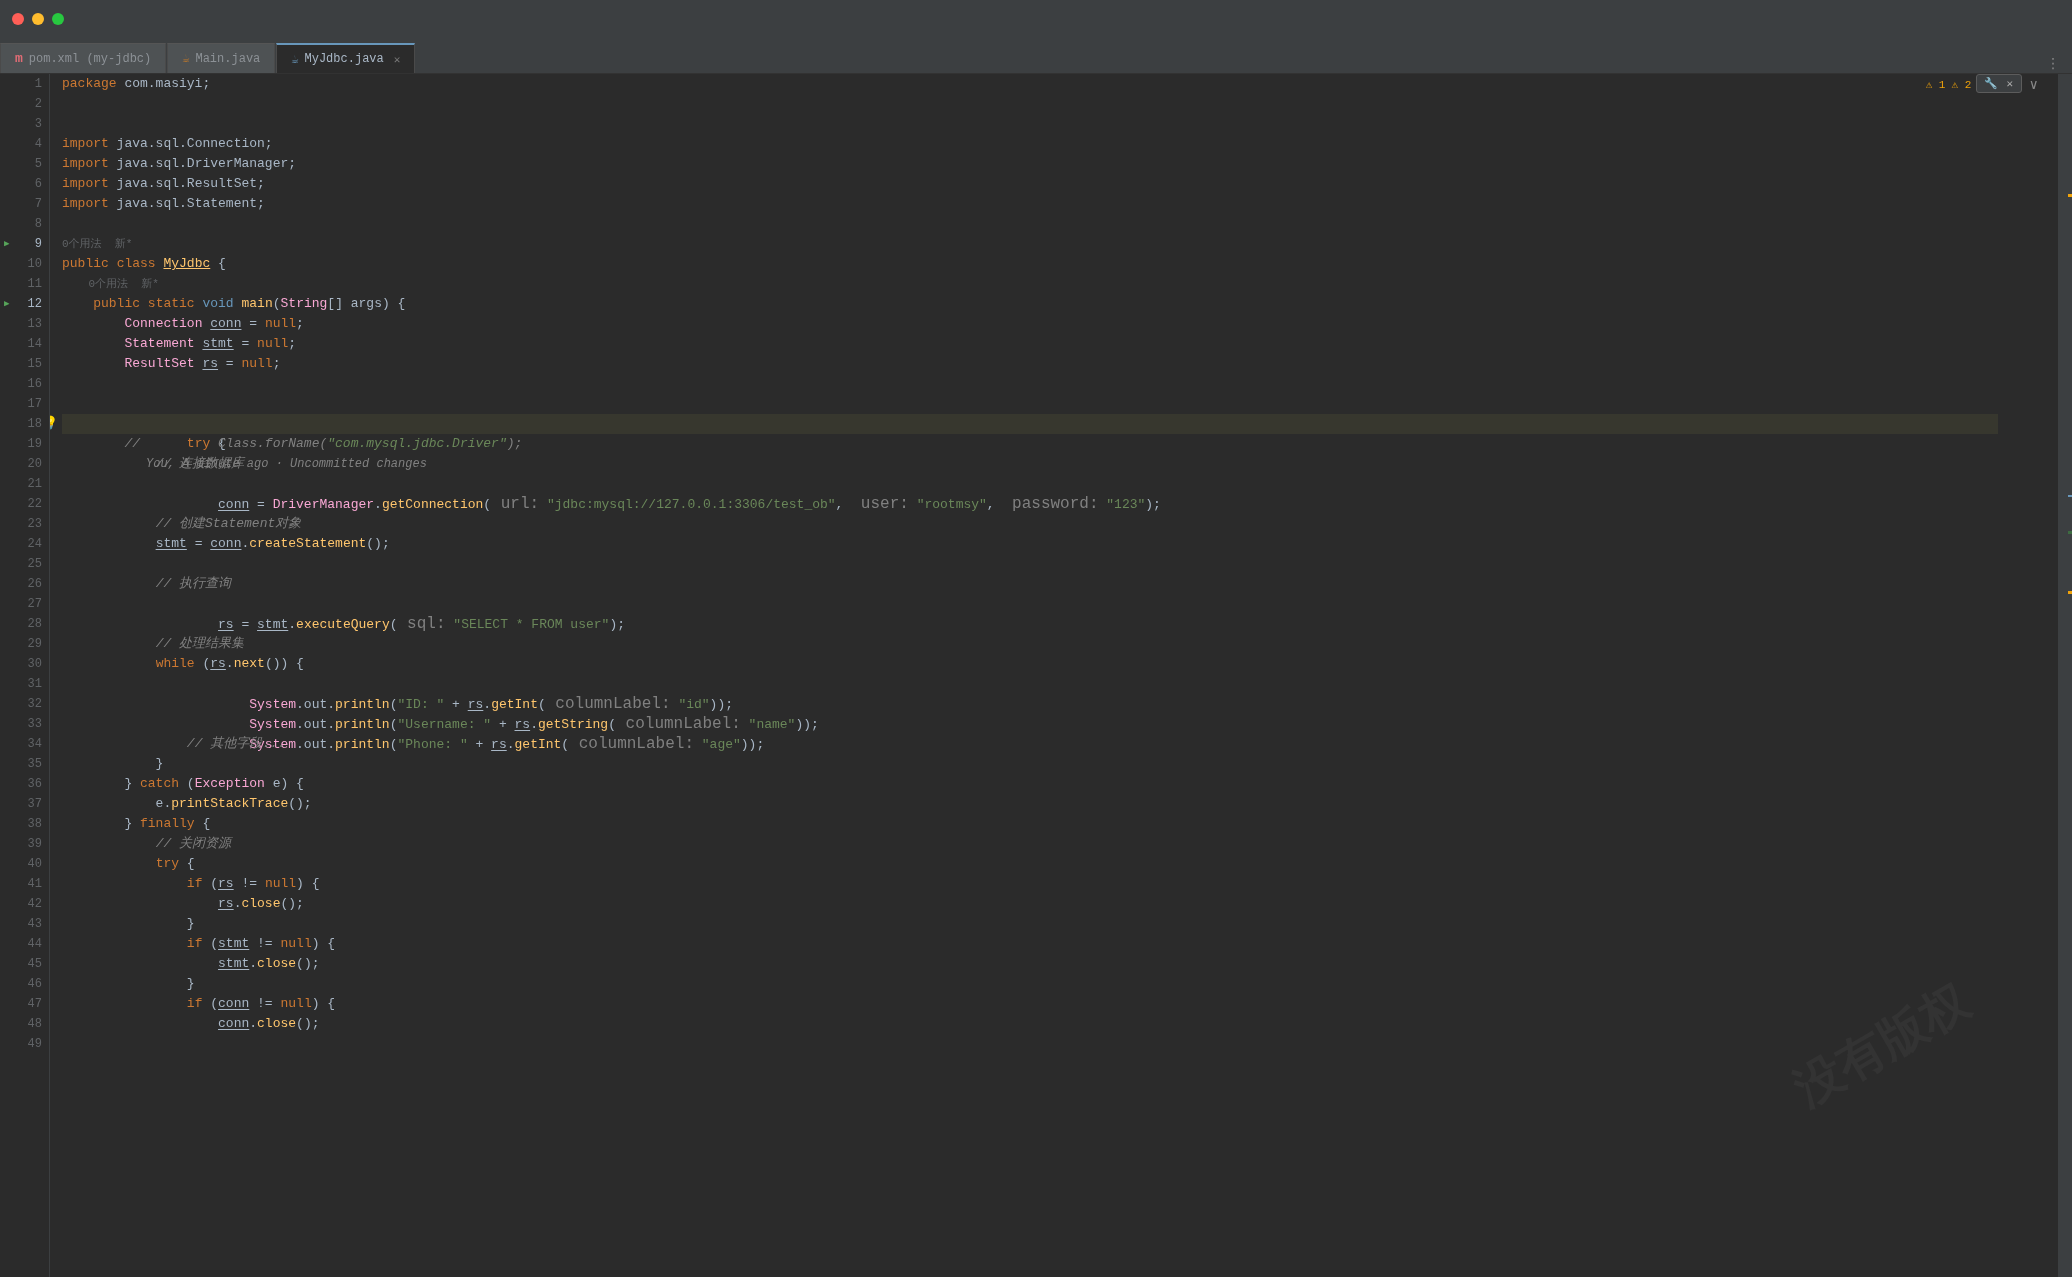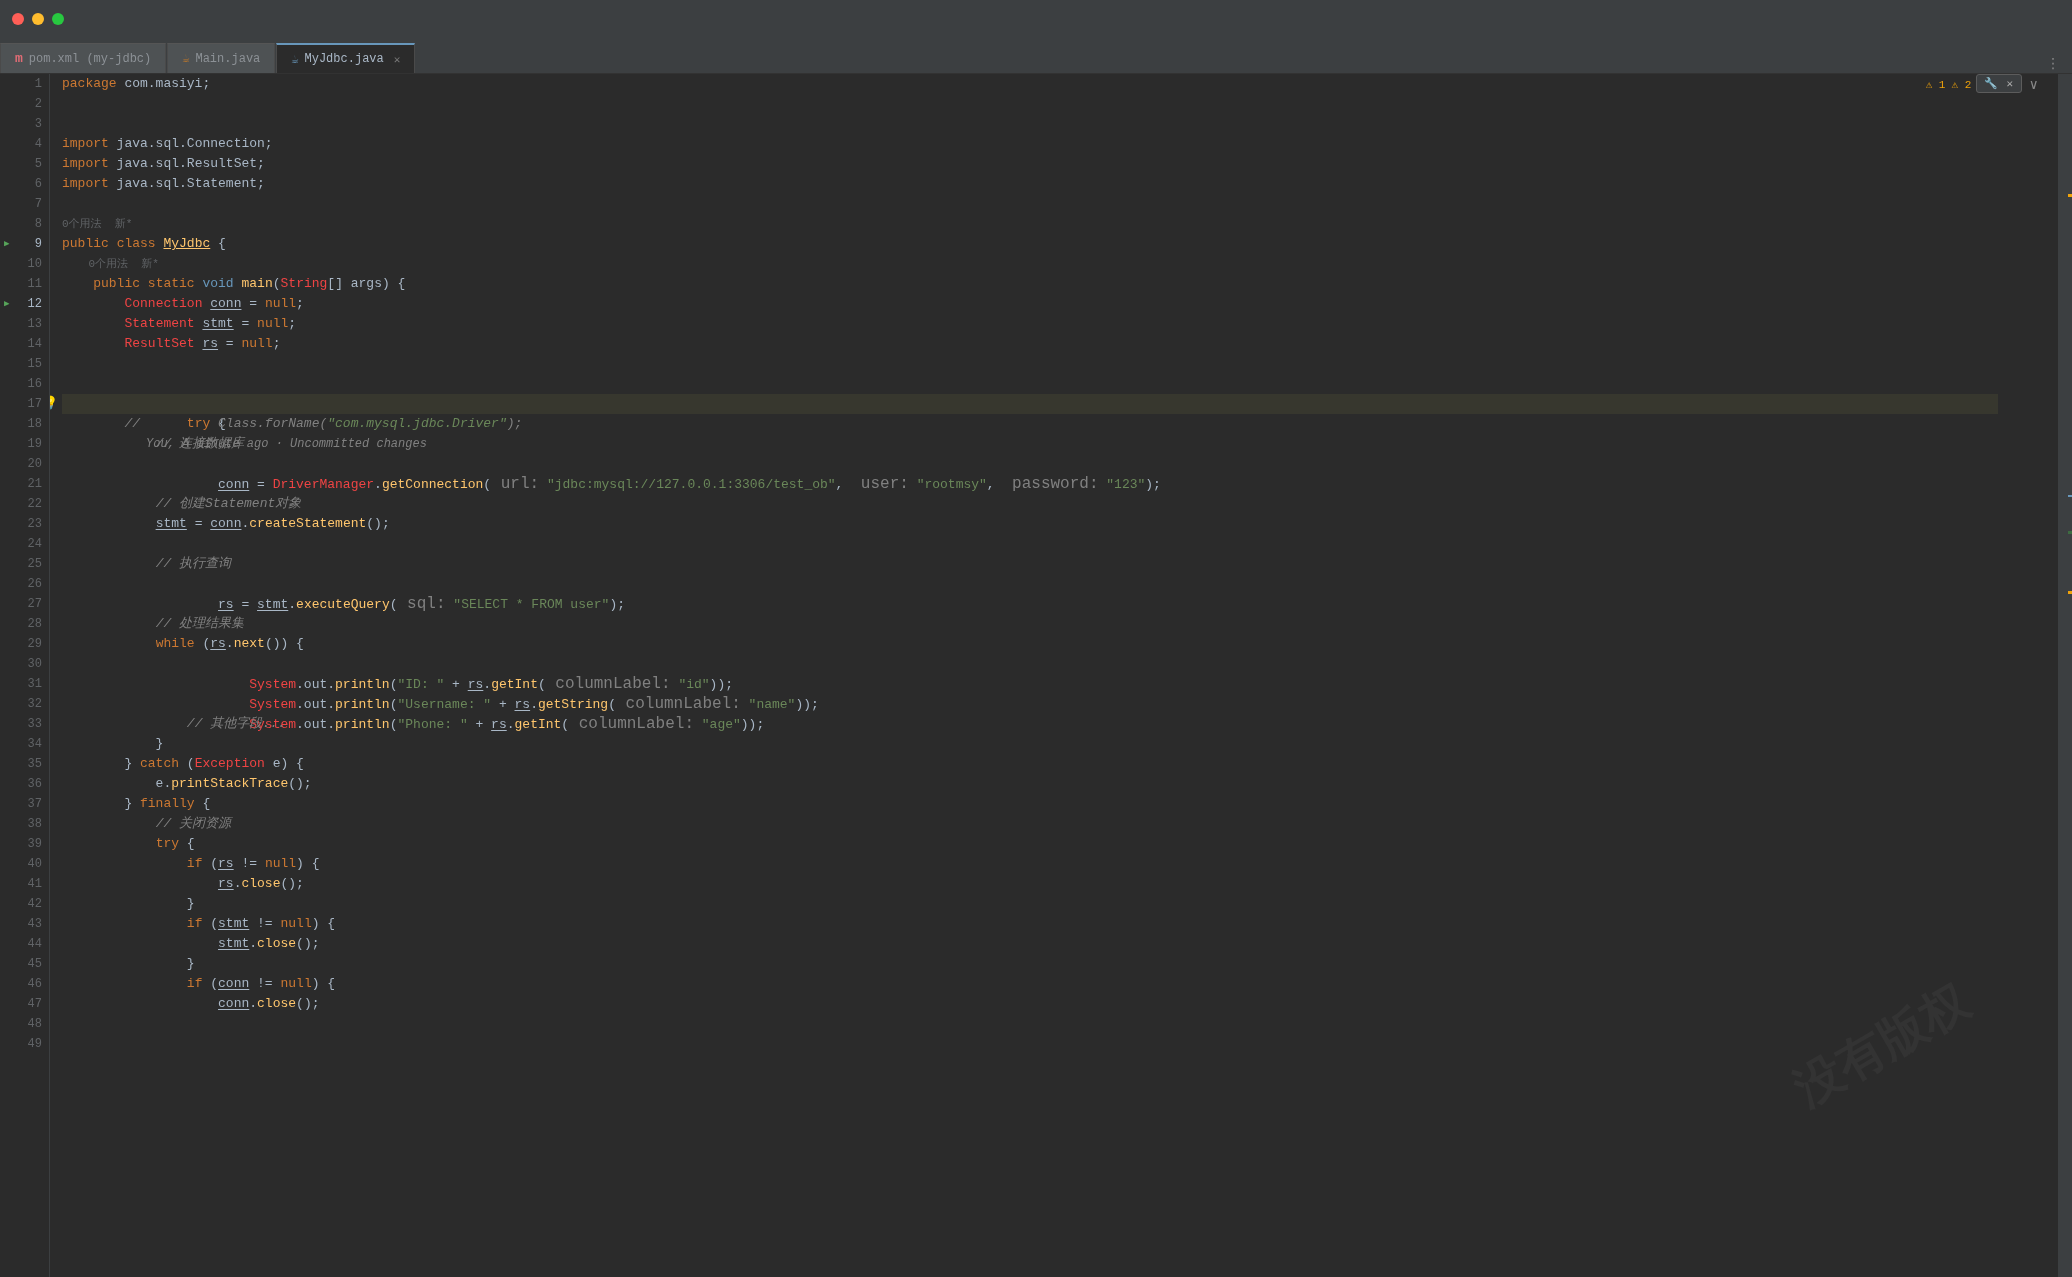--- a/index.html
+++ b/index.html
@@ -139,21 +139,21 @@
       position: relative;
     }
 
     .code-line.line-17 {
       background: rgba(240, 230, 140, 0.08);
     }
 
     
     .kw { color: #cc7832; } 
     .kw-blue { color: #6897bb; }
-    .cls { color: #ef4444; }
+    .cls { color: #f9a8d4; }
     .cls-name { color: #ffc66d; text-decoration: underline; }
     .method { color: #ffc66d; }
     .string { color: #6a8759; }
     .comment { color: #808080; font-style: italic; }
     .param-hint { color: #808080; font-size: 16px; }
     .underline { text-decoration: underline; text-decoration-style: solid; text-underline-offset: 2px; }
     .commit-msg { color: #808080; font-style: italic; font-size: 12px; }
 
     .warning-badge {
       font-size: 11px;
@@ -315,20 +315,21 @@
   </div>
 
   <div class="code-area">
     <div class="code-content">
 
       <div class="code-line"><span class="kw">package</span> com.masiyi;</div>
       <div class="code-line">&nbsp;</div>
       <div class="code-line">&nbsp;</div>
 
       <div class="code-line"><span class="kw">import</span> java.sql.Connection;</div>
+      <div class="code-line"><span class="kw">import</span> java.sql.DriverManager;</div>
       <div class="code-line"><span class="kw">import</span> java.sql.ResultSet;</div>
       <div class="code-line"><span class="kw">import</span> java.sql.Statement;</div>
       <div class="code-line">&nbsp;</div>
 
       <div class="code-line" style="color:#606366;font-size:11px;">0个用法  新*</div>
 
       <div class="code-line"><span class="kw">public</span> <span class="kw">class</span> <span class="cls-name">MyJdbc</span> {</div>
 
       <div class="code-line" style="color:#606366;font-size:11px;">&nbsp;&nbsp;&nbsp;&nbsp;0个用法  新*</div>
 

